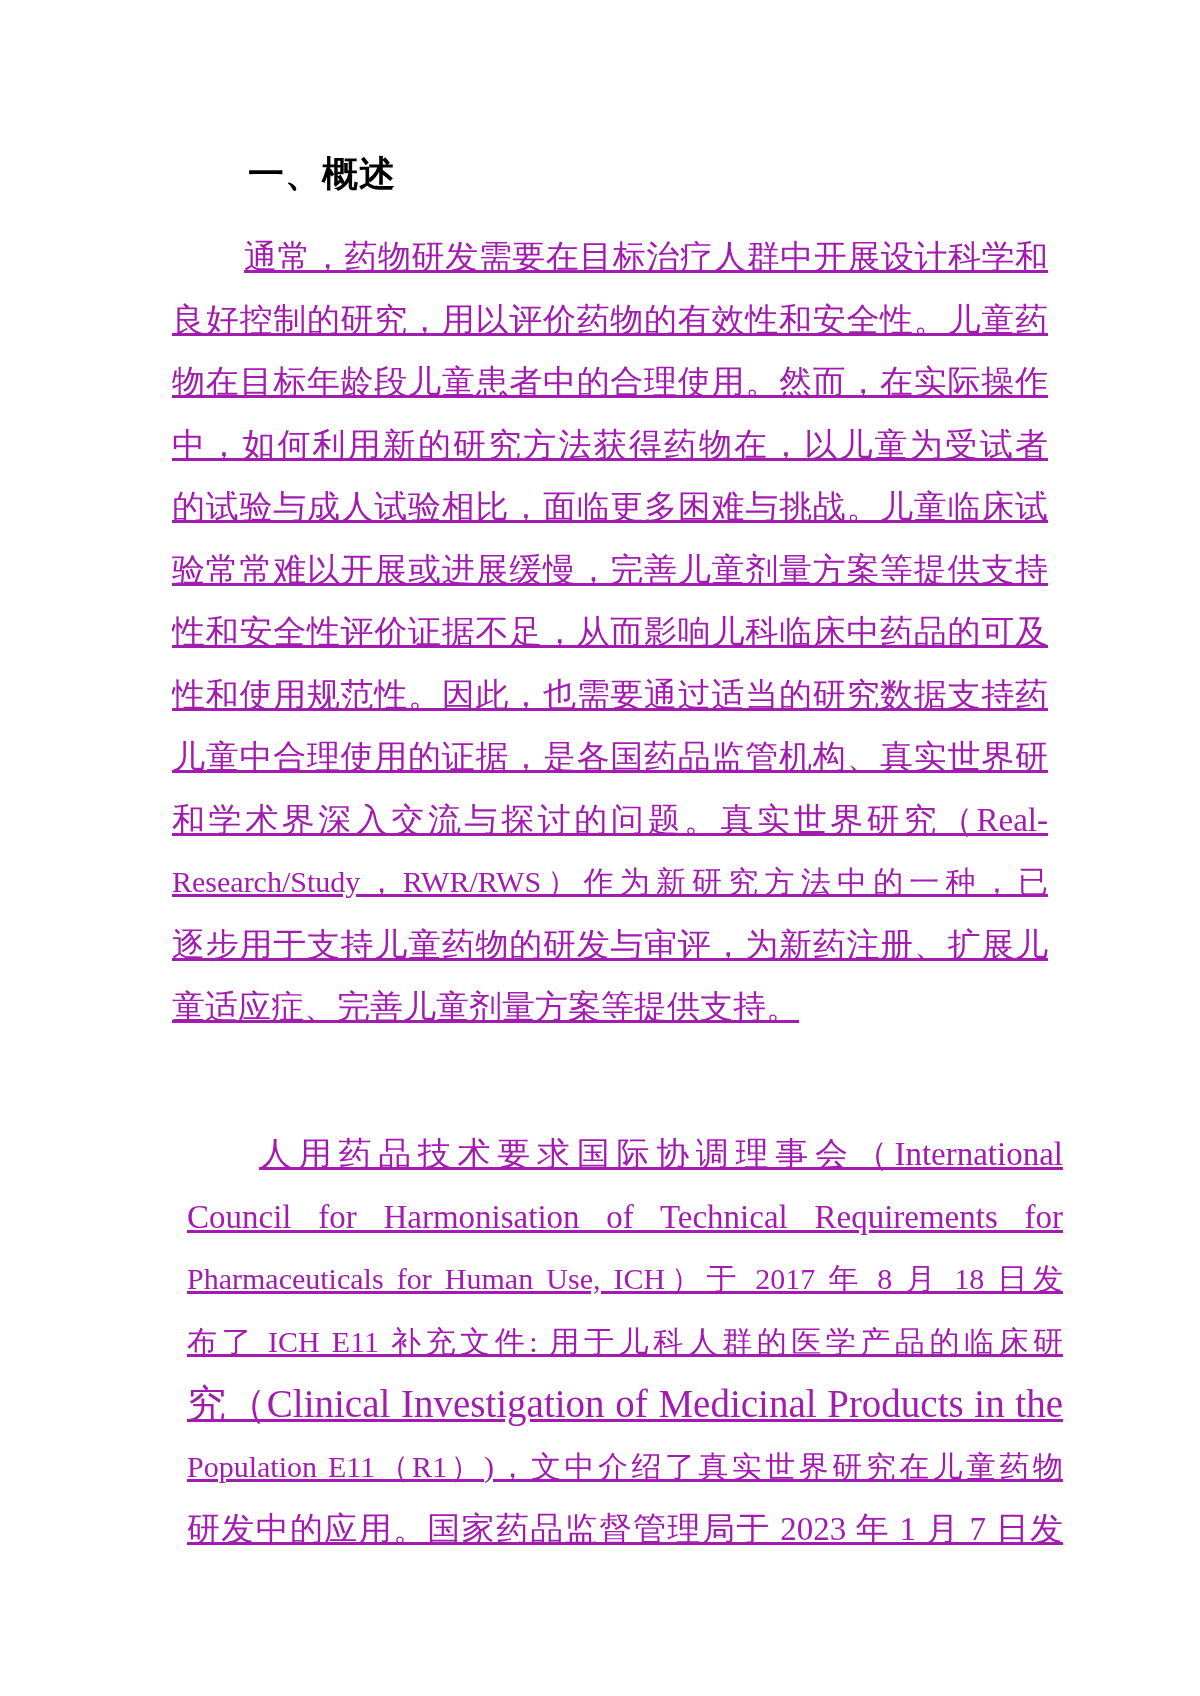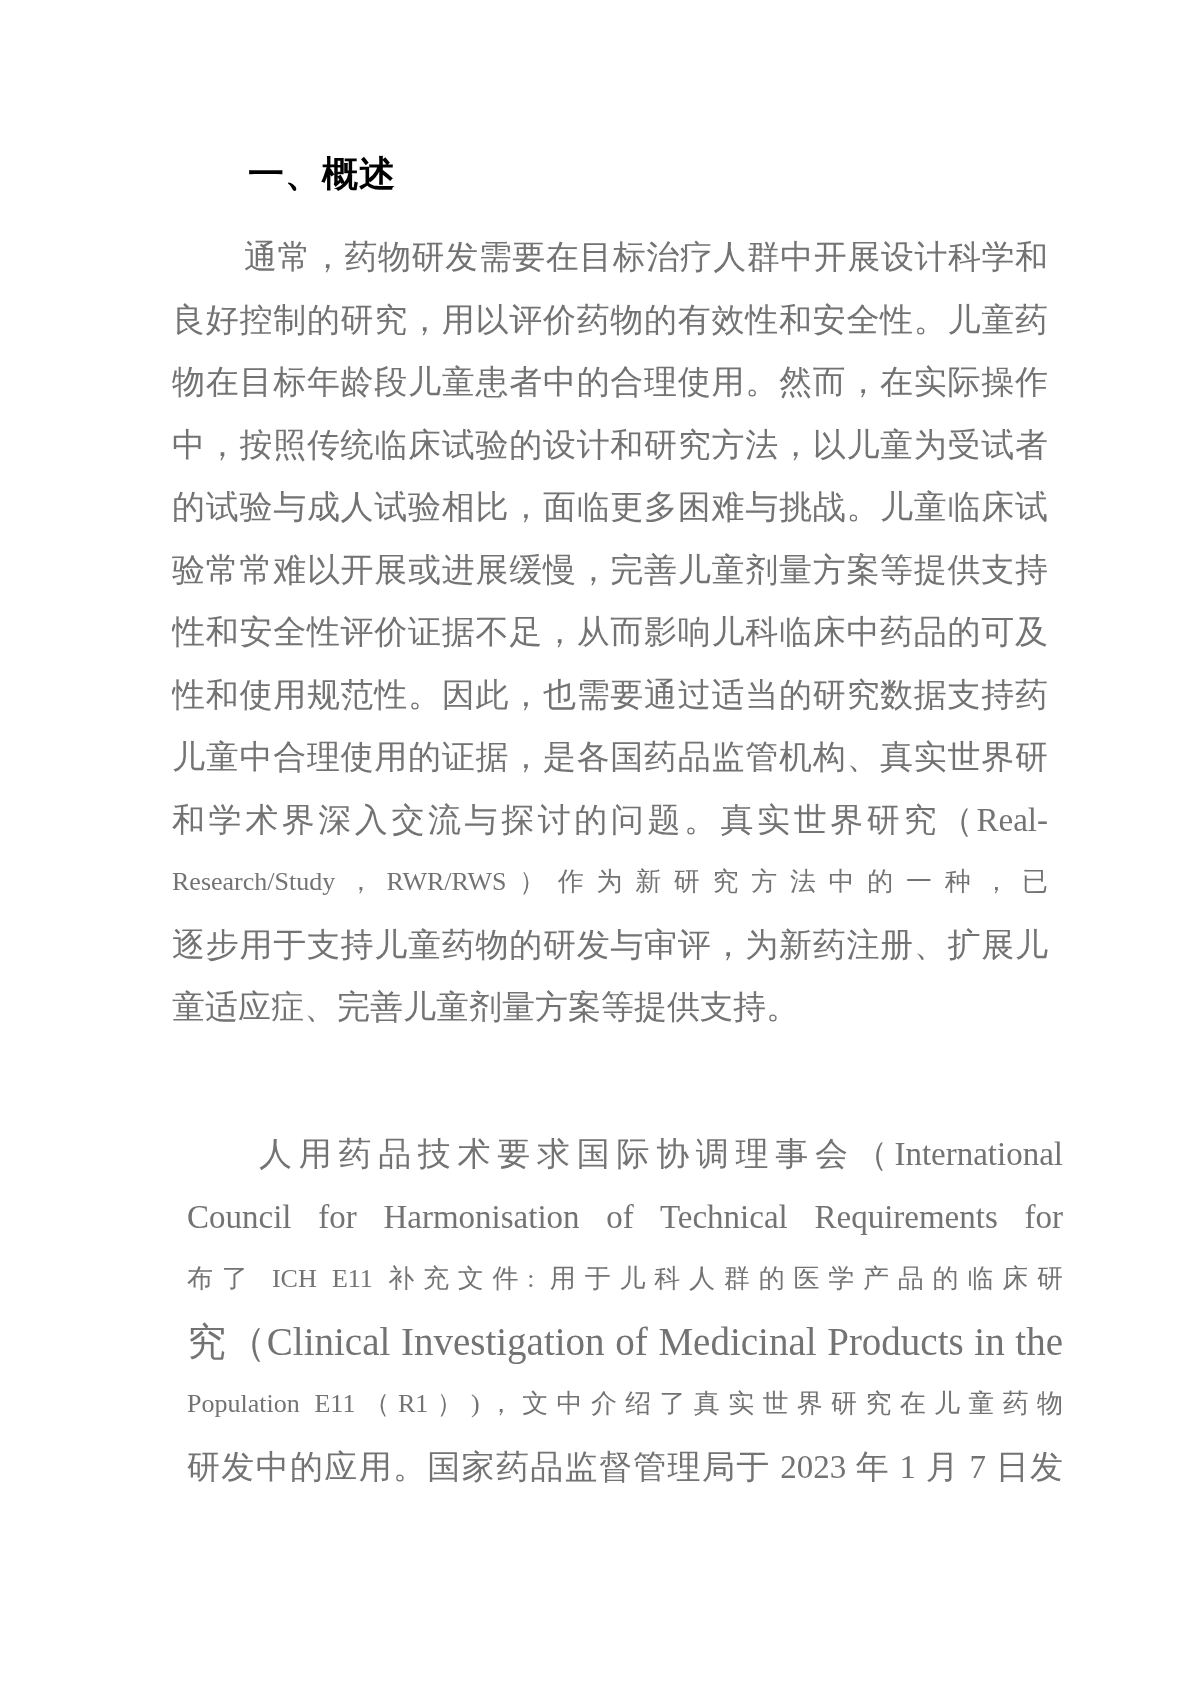--- a/index.html
+++ b/index.html
@@ -35,55 +35,57 @@
   }
   #p1 { top: 226px; }
   #p2 { top: 1123px; margin-left: 15px; }
   .line {
     font-size: 33px;
     line-height: 62.5px;
     height: 62.5px;
     text-align: justify;
     text-align-last: justify;
     overflow: hidden;
-    color: #737373;
+    color: #a21caf;
+    text-decoration: underline;
   }
   
-  .line.s1 { font-size: 26px; }
+  .line.s1 { font-size: 30px; }
   .line.s2 { font-size: 39px; }
   .line.first { text-indent: 72px; }
   .line.end {
     text-align-last: left;
   }
 </style>
 </head>
 <body>
 
 <div class="page">
 
   <h1 class="heading">一、概述</h1>
 
   <div class="para" id="p1">
     <div class="line first">通常，药物研发需要在目标治疗人群中开展设计科学和</div>
     <div class="line">良好控制的研究，用以评价药物的有效性和安全性。儿童药</div>
     <div class="line">物在目标年龄段儿童患者中的合理使用。然而，在实际操作</div>
-    <div class="line">中，按照传统临床试验的设计和研究方法，以儿童为受试者</div>
+    <div class="line">中，如何利用新的研究方法获得药物在，以儿童为受试者</div>
     <div class="line">的试验与成人试验相比，面临更多困难与挑战。儿童临床试</div>
     <div class="line">验常常难以开展或进展缓慢，完善儿童剂量方案等提供支持</div>
     <div class="line">性和安全性评价证据不足，从而影响儿科临床中药品的可及</div>
     <div class="line">性和使用规范性。因此，也需要通过适当的研究数据支持药</div>
     <div class="line">儿童中合理使用的证据，是各国药品监管机构、真实世界研究</div>
     <div class="line">和学术界深入交流与探讨的问题。真实世界研究（Real-World</div>
     <div class="line s1">Research/Study，RWR/RWS）作为新研究方法中的一种，已</div>
     <div class="line">逐步用于支持儿童药物的研发与审评，为新药注册、扩展儿</div>
     <div class="line end">童适应症、完善儿童剂量方案等提供支持。</div>
   </div>
 
   <div class="para" id="p2">
     <div class="line first">人用药品技术要求国际协调理事会（International</div>
     <div class="line">Council for Harmonisation of Technical Requirements for</div>
+    <div class="line s1">Pharmaceuticals for Human Use, ICH）于 2017 年 8 月 18 日发</div>
     <div class="line s1">布了 ICH E11 补充文件: 用于儿科人群的医学产品的临床研</div>
     <div class="line s2">究（Clinical Investigation of Medicinal Products in the Pediatric</div>
     <div class="line s1">Population E11（R1）)，文中介绍了真实世界研究在儿童药物</div>
     <div class="line">研发中的应用。国家药品监督管理局于 2023 年 1 月 7 日发</div>
   </div>
 
 </div>
 
 </body></html>

